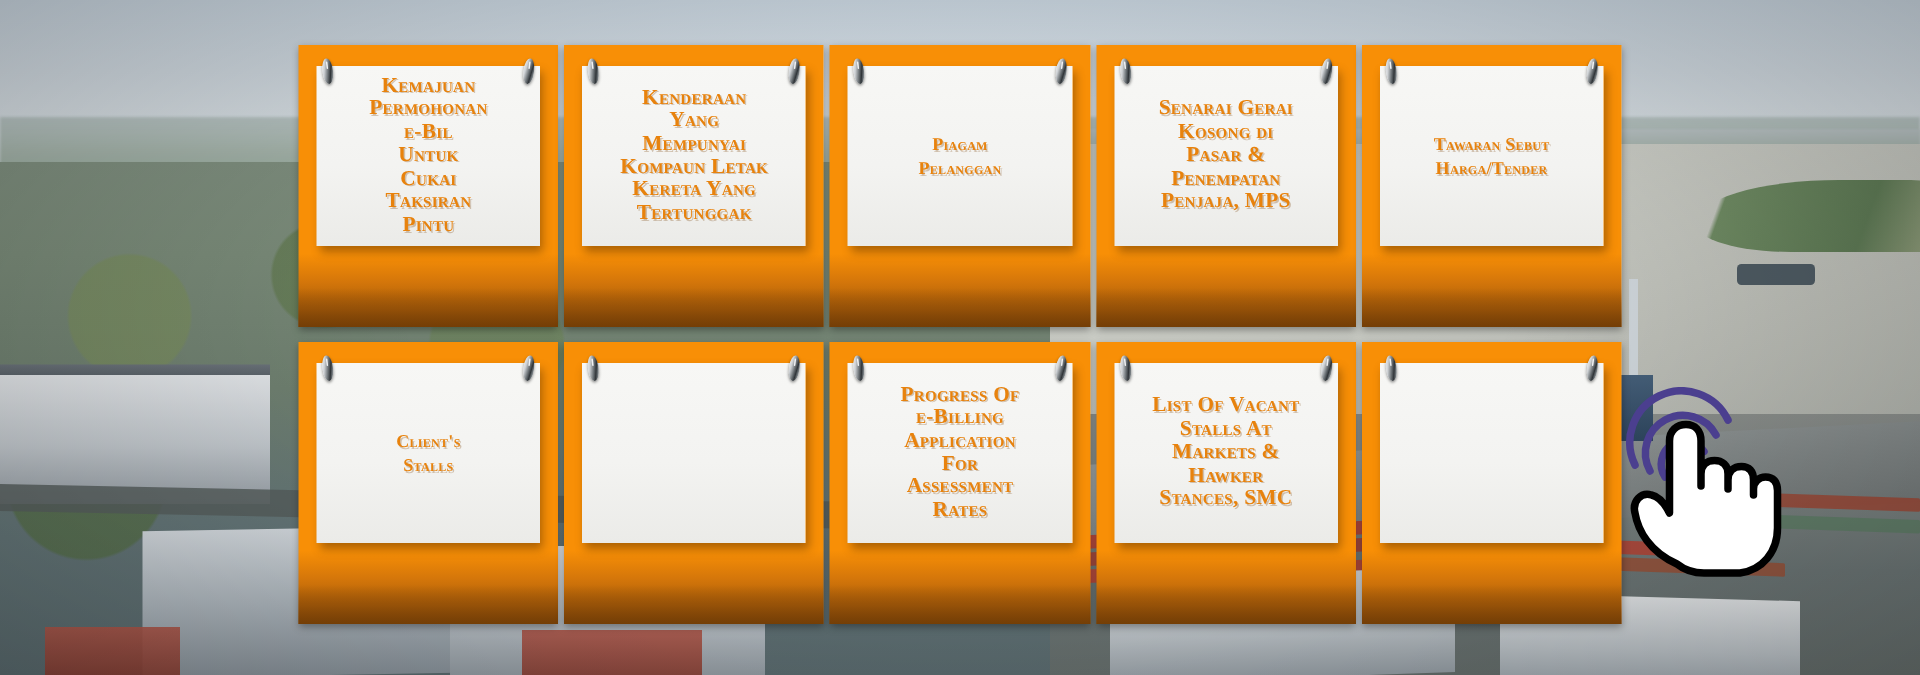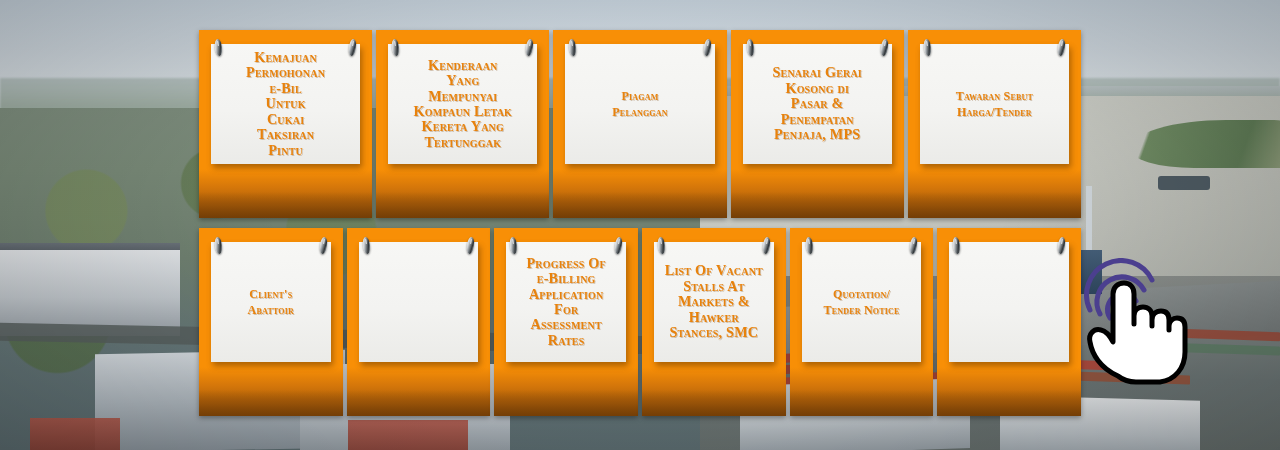--- a/index.html
+++ b/index.html
@@ -310,21 +310,21 @@
 Harga/Tender</div>
           </div>
         </div>
       </div>
     <div class="row r2" id="row-1">
         <div class="panel">
           <div class="card">
             <span class="pin left"></span>
             <span class="pin right"></span>
             <div class="card-text">Client's
-Abattoir</div>
+Stalls</div>
           </div>
         </div>
         <div class="panel">
           <div class="card">
             <span class="pin left"></span>
             <span class="pin right"></span>
           </div>
         </div>
         <div class="panel">
           <div class="card">
@@ -340,28 +340,20 @@
         </div>
         <div class="panel">
           <div class="card">
             <span class="pin left"></span>
             <span class="pin right"></span>
             <div class="card-text small">List Of Vacant
 Stalls At
 Markets &amp;
 Hawker
 Stances, SMC</div>
-          </div>
-        </div>
-        <div class="panel">
-          <div class="card">
-            <span class="pin left"></span>
-            <span class="pin right"></span>
-            <div class="card-text">Quotation/
-Tender Notice</div>
           </div>
         </div>
         <div class="panel">
           <div class="card">
             <span class="pin left"></span>
             <span class="pin right"></span>
           </div>
         </div>
       </div>
   </div>

